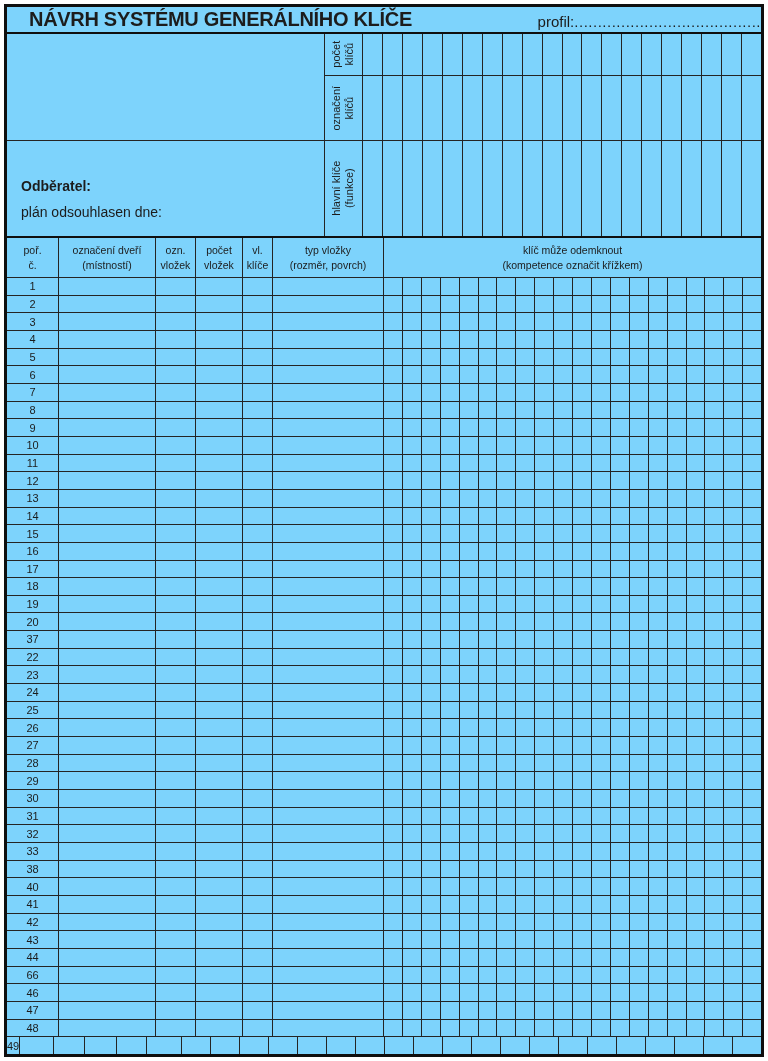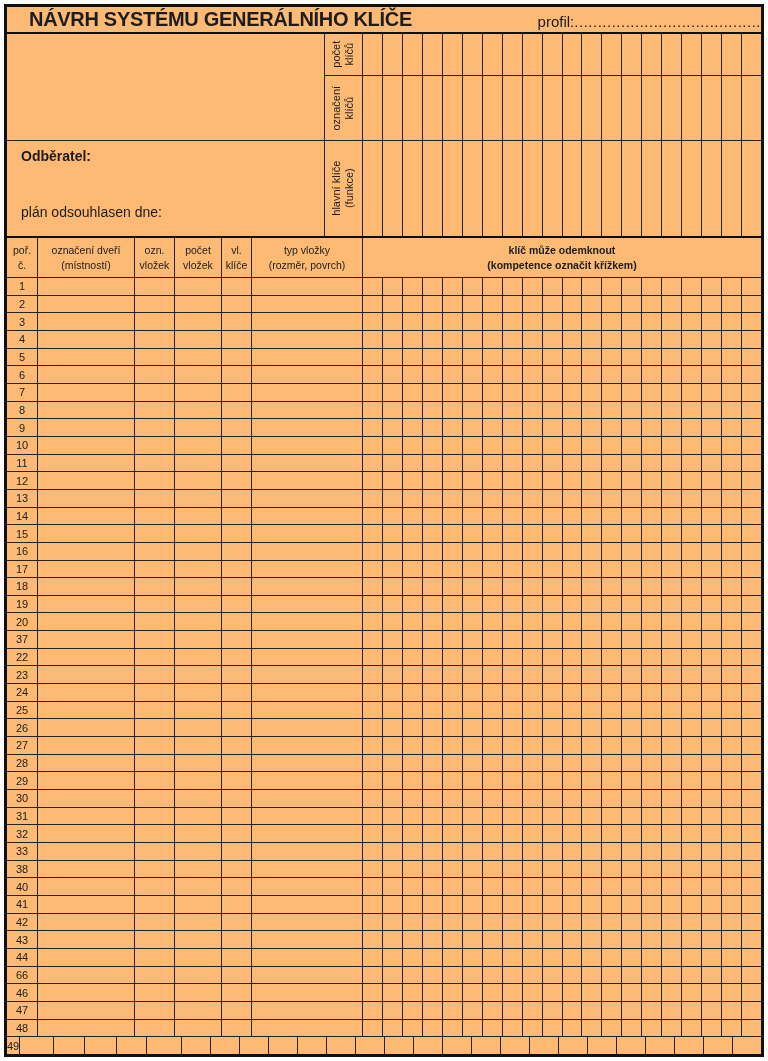--- a/index.html
+++ b/index.html
@@ -1,21 +1,21 @@
 <!DOCTYPE html>
 <html><head>
 <meta charset="utf-8">
 <style>
   * { box-sizing: border-box; margin: 0; padding: 0; }
   html, body { width: 768px; height: 1061px; background: #ffffff; }
   body { font-family: "Liberation Sans", sans-serif; color: #1c1c1c; position: relative; }
 
   .form {
     position: absolute; left: 4px; top: 4px; width: 760px; height: 1053px;
-    border: 3px solid #0f0f0f; background: #fdba74;
+    border: 3px solid #0f0f0f; background: #7dd3fc;
     display: flex; flex-direction: column; overflow: hidden;
   }
 
   
   .title-bar {
     flex: 0 0 27px; border-bottom: 2px solid #0f0f0f;
     display: flex; align-items: center; overflow: hidden; white-space: nowrap;
   }
   .title { font-weight: bold; font-size: 20px; letter-spacing: -0.3px; margin-left: 22px; }
   .profil { margin-left: auto; font-size: 15px; display: flex; align-items: flex-start; padding-top: 3px; }
@@ -23,21 +23,21 @@
 
   
   .header-section { flex: 0 0 204px; display: flex; border-bottom: 2px solid #0f0f0f; }
   .hdr-left { width: 317px; display: flex; flex-direction: column; }
   .hdr-left-spacer { height: 106px; }
   .odb-block {
     flex: 1; border-top: 1px solid #242424;
     display: flex; flex-direction: column; justify-content: space-between;
     padding: 7px 8px 16px 14px; font-size: 14px;
   }
-  .odb-label { font-weight: bold; }
+  .odb-label { font-weight: bold; margin-top: 30px; }
   .hdr-right { flex: 1; border-left: 1px solid #242424; display: flex; flex-direction: column; }
   .hdr-row { display: flex; border-bottom: 1px solid #242424; }
   .hdr-row.r1 { height: 42px; }
   .hdr-row.r2 { height: 65px; }
   .hdr-row.r3 { flex: 1; border-bottom: none; }
   .rot-cell {
     width: 38px; border-right: 1px solid #242424;
     display: flex; align-items: center; justify-content: center; overflow: hidden;
   }
   .rot { transform: rotate(-90deg); font-size: 11px; line-height: 1.2; text-align: center; white-space: pre; }
@@ -47,23 +47,23 @@
 
   
   .thead {
     flex: 0 0 40px; display: flex; border-bottom: 1px solid #242424;
     font-size: 10.5px; line-height: 1.35; text-align: center;
   }
   .hcell {
     border-right: 1px solid #242424; white-space: pre-line;
     display: flex; align-items: center; justify-content: center;
   }
-  .c-num { width: 31px; } .c-door { width: 97px; } .c-ozn { width: 40px; }
+  .c-num { width: 52px; } .c-door { width: 97px; } .c-ozn { width: 40px; }
   .c-pocet { width: 47px; } .c-vl { width: 30px; } .c-typ { width: 111px; }
-  .h-gridhead { flex: 1; display: flex; align-items: center; justify-content: center; white-space: pre-line; font-weight: bold; }
+  .h-gridhead { flex: 1; display: flex; align-items: center; justify-content: center; white-space: pre-line; }
 
   
   .tbody { flex: 1; display: flex; flex-direction: column; }
   .brow { flex: 1; display: flex; border-bottom: 1px solid #242424; min-height: 0; }
   .brow:last-child { border-bottom: none; gap: 28px; }
   .bcell { border-right: 1px solid #242424; }
   .bcell.c-num { display: flex; align-items: center; justify-content: center; font-size: 11px; }
 </style>
 </head>
 <body>

